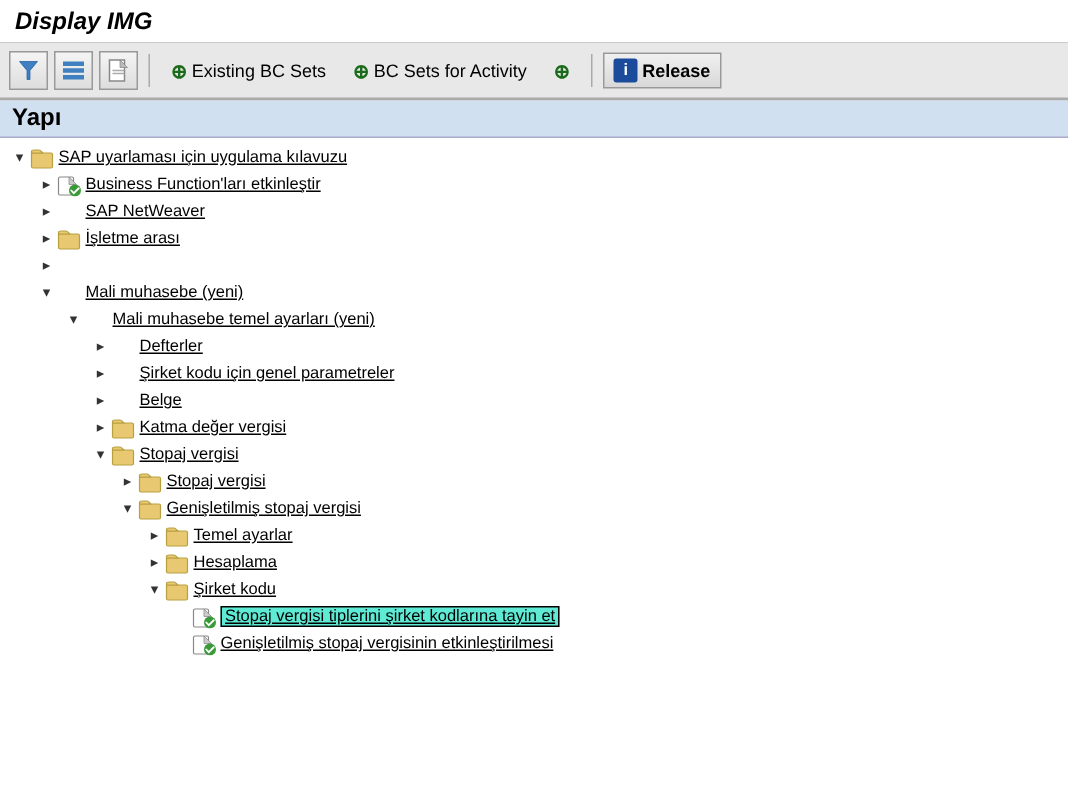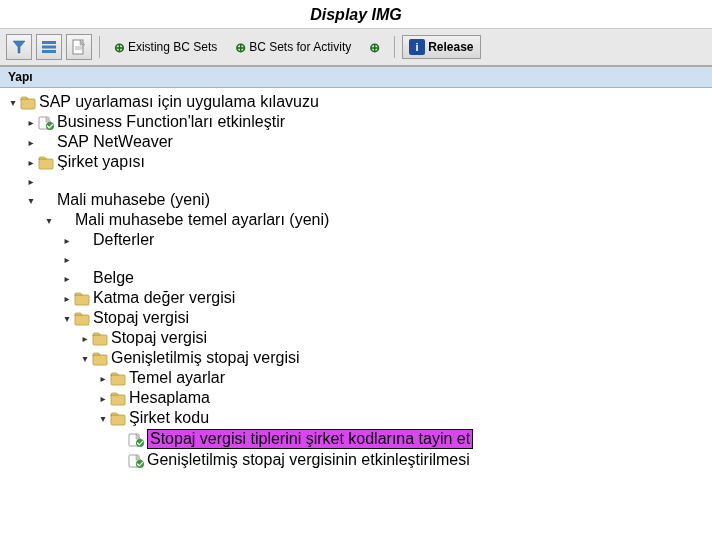--- a/index.html
+++ b/index.html
@@ -10,21 +10,20 @@
       width: 712px;
       height: 538px;
       overflow: hidden;
     }
 
     
     .title-bar {
       background: #fff;
       padding: 6px 10px 4px 10px;
       border-bottom: 1px solid #ccc;
-      text-align: center;
     }
     .title-bar h1 {
       font-size: 16px;
       font-weight: bold;
       font-style: italic;
       color: #000;
     }
 
     
     .toolbar {
@@ -93,21 +92,21 @@
       font-size: 11px;
       font-weight: bold;
       border-radius: 2px;
     }
 
     
     .section-header {
       background: #d0e0f0;
       padding: 3px 8px;
       font-weight: bold;
-      font-size: 12px;
+      font-size: 16px;
       color: #000;
       border-bottom: 1px solid #aac;
     }
 
     
     .tree-container {
       padding: 4px 0;
       overflow-y: auto;
       height: 460px;
     }
@@ -137,26 +136,27 @@
       display: inline-flex;
       align-items: center;
       justify-content: center;
       width: 16px;
       height: 16px;
       flex-shrink: 0;
       margin-right: 3px;
     }
 
     .node-label {
-      font-size: 16px;
-      color: #000;
+      font-size: 11px;
+      color: #000;
+      text-decoration: underline;
     }
     .node-label.highlighted {
       border: 1px solid #000;
-      background: #d946ef;
+      background: #5eead4;
       padding: 0 2px;
     }
   </style>
 </head>
 <body>
 
 <div class="title-bar">
   <h1>Display IMG</h1>
 </div>
 
@@ -245,21 +245,21 @@
     </div>
     <div class="tree-item">
       <span class="indent" style="width: 24px;"></span>
       <span class="expander">▸</span>
       <span class="node-icon">
         <svg width="16" height="16" viewBox="0 0 16 16">
     <rect x="1" y="5" width="14" height="10" rx="1" fill="#e8c870" stroke="#b8a040" stroke-width="0.8"></rect>
     <path d="M1,6 L1,4 Q1,3 3,3 L6,3 Q7,3 7.5,4 L8.5,5 L1,5Z" fill="#e8c870" stroke="#b8a040" stroke-width="0.8"></path>
   </svg>
       </span>
-      <span class="node-label">Şirket yapısı</span>
+      <span class="node-label">İşletme arası</span>
     </div>
     <div class="tree-item">
       <span class="indent" style="width: 24px;"></span>
       <span class="expander">▸</span>
       <span class="node-icon"></span>
     </div>
     <div class="tree-item">
       <span class="indent" style="width: 24px;"></span>
       <span class="expander">▾</span>
       <span class="node-icon"></span>
@@ -274,20 +274,21 @@
     <div class="tree-item">
       <span class="indent" style="width: 60px;"></span>
       <span class="expander">▸</span>
       <span class="node-icon"></span>
       <span class="node-label">Defterler</span>
     </div>
     <div class="tree-item">
       <span class="indent" style="width: 60px;"></span>
       <span class="expander">▸</span>
       <span class="node-icon"></span>
+      <span class="node-label">Şirket kodu için genel parametreler</span>
     </div>
     <div class="tree-item">
       <span class="indent" style="width: 60px;"></span>
       <span class="expander">▸</span>
       <span class="node-icon"></span>
       <span class="node-label">Belge</span>
     </div>
     <div class="tree-item">
       <span class="indent" style="width: 60px;"></span>
       <span class="expander">▸</span>

